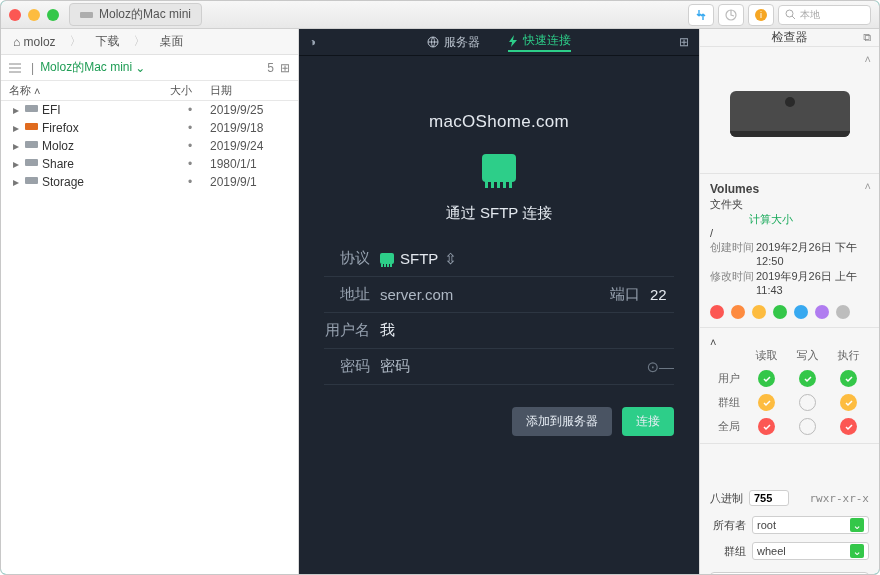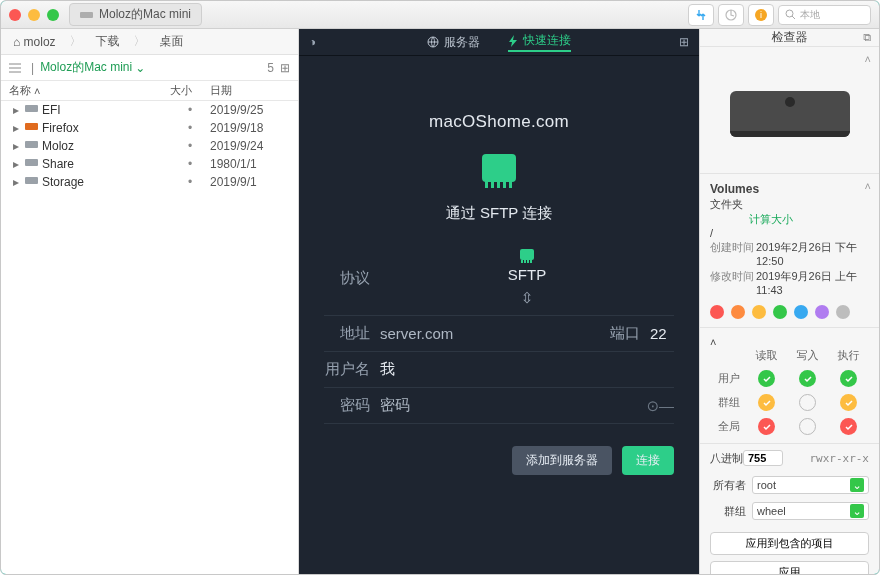--- a/index.html
+++ b/index.html
@@ -42,21 +42,21 @@
 .cbody{ flex:1; display:flex; flex-direction:column; align-items:center; padding:56px 18px 0;}
 .brand{color:#e4e9ef; font-size:17px; letter-spacing:.3px; margin-bottom:22px;}
 .plug{ width:34px;height:28px;border-radius:4px;background:#2dce89; position:relative; margin-bottom:22px;}
 .plug::after{content:"";position:absolute;bottom:-6px;left:3px;right:3px;height:8px;background:repeating-linear-gradient(90deg,#2dce89 0 3px,transparent 3px 6px);}
 .ctitle{color:#e4e9ef; font-size:15px; margin-bottom:18px;}
 .form{width:350px;}
 .frow{display:flex;align-items:center;border-bottom:1px solid #2d3642; padding:8px 0; font-size:15px;}
 .frow.nline{border-bottom:none;}
 .flab{width:56px;text-align:right;color:#96a1af;padding-right:10px;}
 .fval{flex:1;color:#aeb8c4;}
-.fval.sel{display:flex;align-items:center;gap:6px;color:#e4e9ef;flex-direction:column;}
+.fval.sel{display:flex;align-items:center;gap:6px;color:#e4e9ef;}
 .fval.txt{color:#e4e9ef;}
 .miniplug{width:14px;height:11px;background:#2dce89;border-radius:2px;position:relative;}
 .miniplug::after{content:"";position:absolute;bottom:-3px;left:1px;right:1px;height:3px;background:repeating-linear-gradient(90deg,#2dce89 0 2px,transparent 2px 3px);}
 .portlab{color:#96a1af;margin-right:10px;}
 .key{color:#6b7683;}
 .btns{display:flex;justify-content:flex-end;gap:10px;margin-top:22px;}
 .btn{padding:6px 14px;border-radius:4px;font-size:12px;border:none;color:#e8eef5;}
 .btn.gray{background:#4a5463;}
 .btn.green{background:#2dce89;}
 .right{ width:180px; background:#f6f6f6; border-left:1px solid #dadada; display:flex; flex-direction:column; font-size:11px; color:#444;}
@@ -76,21 +76,21 @@
 .tags{display:flex;gap:7px;margin-top:8px;}
 .tag{width:14px;height:14px;border-radius:50%;}
 .perm{padding:8px 10px;border-bottom:1px solid #e3e3e3;position:relative;}
 .ptbl{display:grid;grid-template-columns:36px 1fr 1fr 1fr;row-gap:7px;align-items:center;text-align:center;}
 .phdr{color:#666;}
 .plab{text-align:right;color:#666;padding-right:6px;}
 .circ{width:17px;height:17px;border-radius:50%;margin:0 auto;display:flex;align-items:center;justify-content:center;}
 .circ.g{background:#34c749;} .circ.y{background:#fdbc40;} .circ.r{background:#fc5753;}
 .circ.e{border:1.5px solid #bbb;}
 .circ svg{width:10px;height:10px;color:#fff;}
-.octal{display:flex;align-items:center;gap:0;padding:6px 10px;}
+.octal{display:flex;align-items:center;gap:6px;padding:6px 10px;margin-top:40px;}
 .oct-in{border:1px solid #cfcfcf;border-radius:3px;background:#fff;padding:1px 4px;width:40px;font-size:11px;font-weight:bold;}
 .oct-str{margin-left:auto;color:#888;font-family:monospace;}
 .own{display:flex;align-items:center;gap:6px;padding:4px 10px;text-align:right;}
 .own .sel{flex:1;display:flex;align-items:center;border:1px solid #cfcfcf;border-radius:3px;background:#fff;padding:1px 4px;font-size:11px;}
 .own .sel .dd{margin-left:auto;width:14px;height:14px;background:#34c749;border-radius:2px;display:flex;align-items:center;justify-content:center;color:#fff;}
 .rbtns{display:flex;justify-content:flex-end;gap:6px;padding:8px 10px;flex-direction:column;}
 .rbtn{border:1px solid #cfcfcf;background:#fff;border-radius:4px;padding:3px 8px;font-size:11px;}
 </style>
 </head>
 <body>

